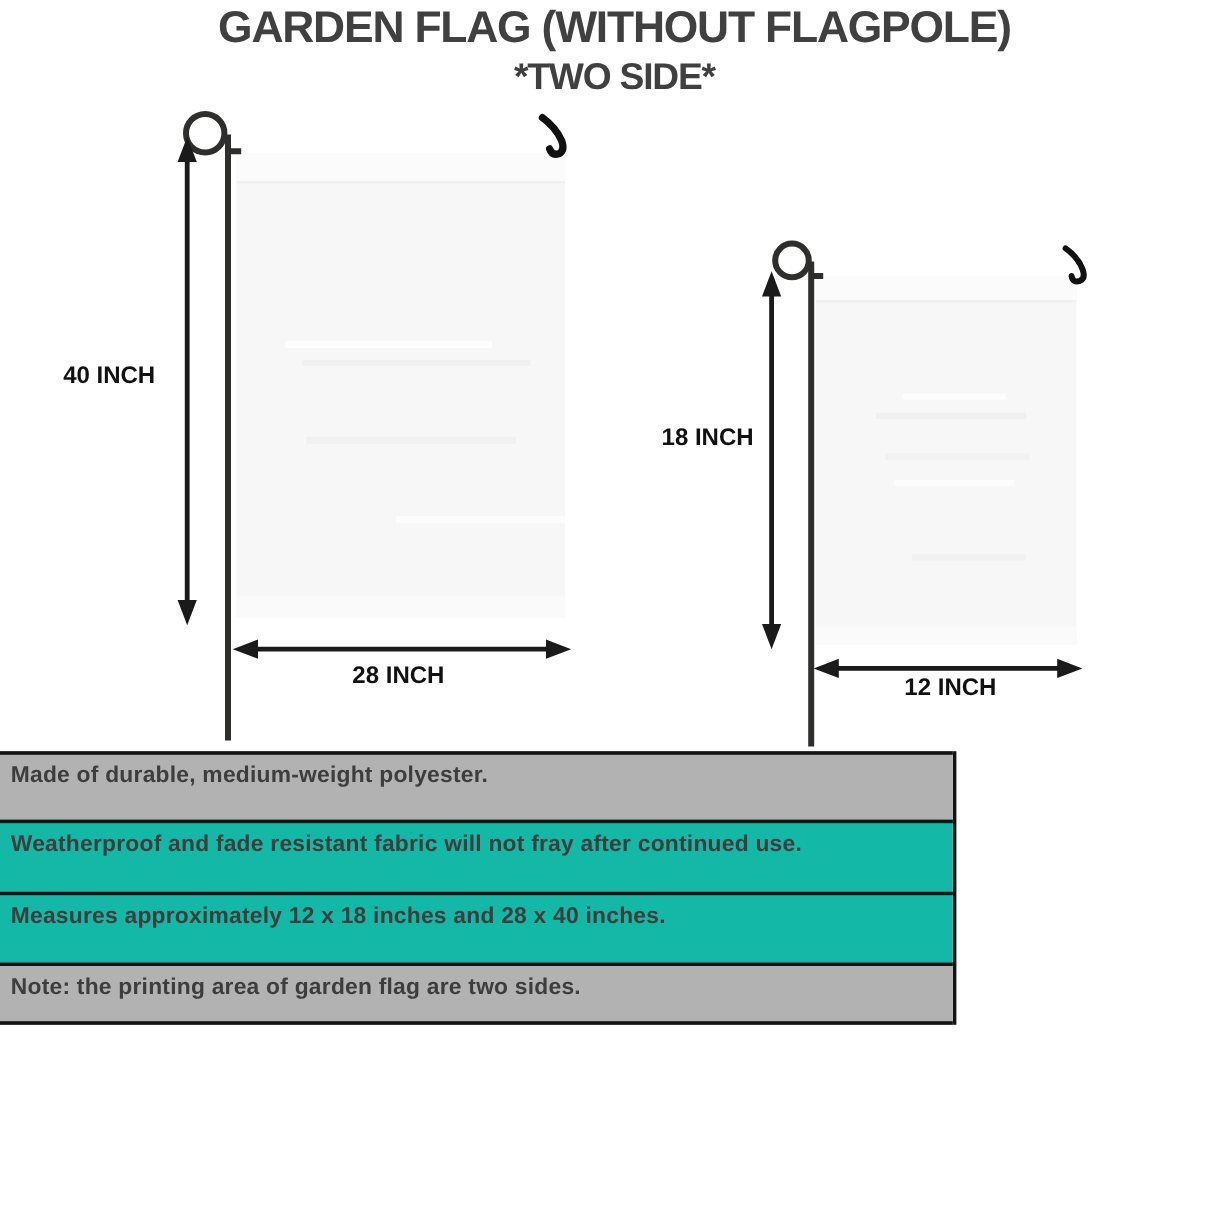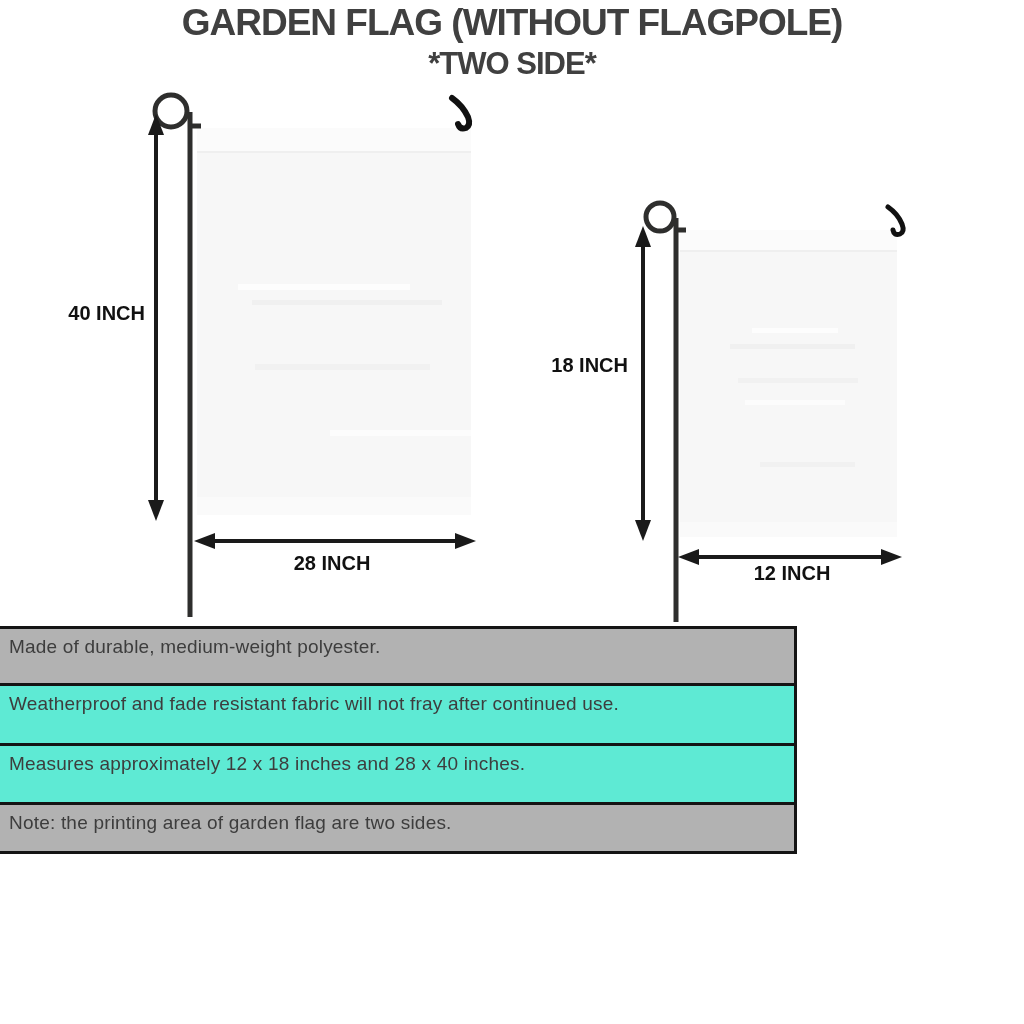--- a/index.html
+++ b/index.html
@@ -20,36 +20,36 @@
     font-size:31px;font-weight:800;letter-spacing:-1px;line-height:40px;
   }
   
   .diagram-svg{position:absolute;left:0;top:85px;width:1024px;height:541px;}
   .dim-label{
     position:absolute;font-size:20px;font-weight:700;color:#111;
     letter-spacing:0px;white-space:nowrap;
   }
   .dim-label.right{text-align:right;}
   .dim-label.center{text-align:center;}
-  #lbl-40{left:21px;top:302px;width:124px;}
+  #lbl-40{left:29px;top:302px;width:124px;text-align:center;}
   #lbl-28{left:232px;top:552px;width:200px;}
   #lbl-18{left:504px;top:354px;width:124px;}
   #lbl-12{left:692px;top:562px;width:200px;}
   
   .feature-table{
     position:absolute;left:0;top:626px;width:797px;
     box-sizing:border-box;border-right:3px solid #141414;
   }
   .feature-row{
     box-sizing:border-box;border-top:3px solid #141414;
     padding:7px 12px 0 9px;
-    font-size:19px;font-weight:400;color:#3d3d3d;letter-spacing:0.2px;
+    font-size:19px;font-weight:700;color:#3d3d3d;letter-spacing:0.2px;
   }
   .feature-row.shaded{background:#b2b2b2;}
-  .feature-row.plain{background:#5eead4;}
+  .feature-row.plain{background:#14b8a6;}
   .feature-row.last{border-bottom:3px solid #141414;}
   #row-0{height:57px;}
   #row-1{height:60px;}
   #row-2{height:58px;}
   #row-3{height:59px;}
   #row-4{height:52px;}
 </style>
 </head>
 <body>
 

